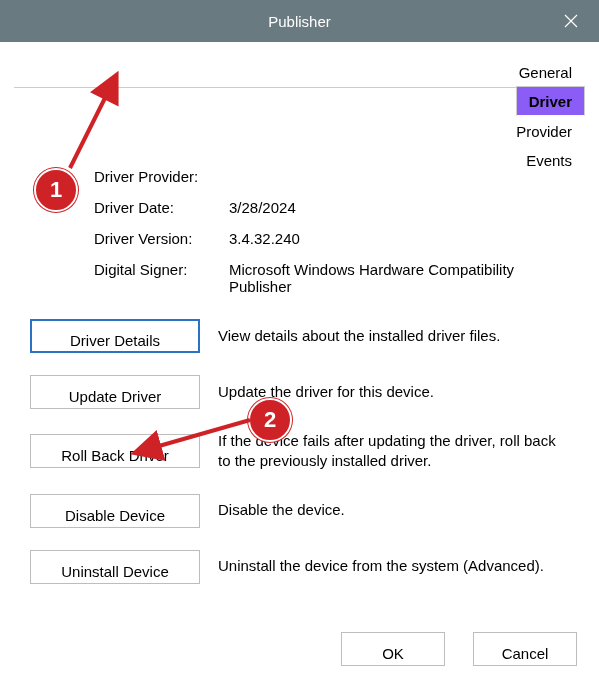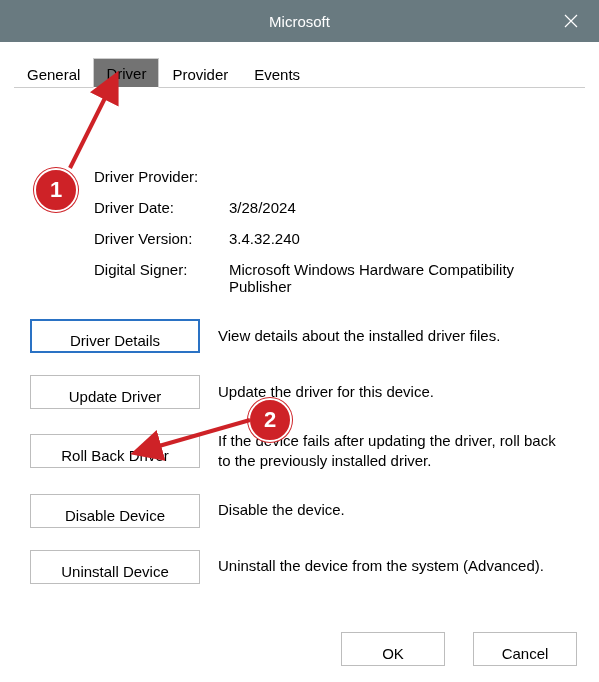--- a/index.html
+++ b/index.html
@@ -38,34 +38,36 @@
     font-size: 16px;
   }
   .sheet {
     padding: 14px 14px 0 14px;
   }
   .tabrow {
     display: flex;
     border-bottom: 1px solid #ccc;
     height: 32px;
     align-items: flex-end;
+    flex-direction: column;
   }
   .tab {
     padding: 6px 12px 5px 12px;
     border: 1px solid transparent;
     border-bottom: none;
     position: relative;
     top: 1px;
     font-size: 15px;
     color: #000;
   }
   .tab.active {
     border: 1px solid #ccc;
     border-bottom: 1px solid #fff;
-    background: #737373;
+    background: #8b5cf6;
+    font-weight: bold;
   }
   .panel {
     padding: 24px 16px 18px 16px;
   }
   .info {
     display: grid;
     grid-template-columns: 135px 1fr;
     column-gap: 0;
     row-gap: 14px;
     margin-left: 64px;
@@ -121,21 +123,21 @@
   }
   .arrow {
     position: absolute;
     pointer-events: none;
   }
 </style>
 </head>
 <body>
 
 <div class="titlebar">
-  <span>Microsoft</span>
+  <span>Publisher</span>
   <div class="close">
     <svg width="14" height="14" viewBox="0 0 14 14">
         <path d="M1 1 L13 13 M13 1 L1 13" stroke="#fff" stroke-width="1.2" fill="none"></path>
       </svg>
   </div>
 </div>
 
 <div class="sheet">
   <div class="tabrow">
     <div class="tab">General</div>

